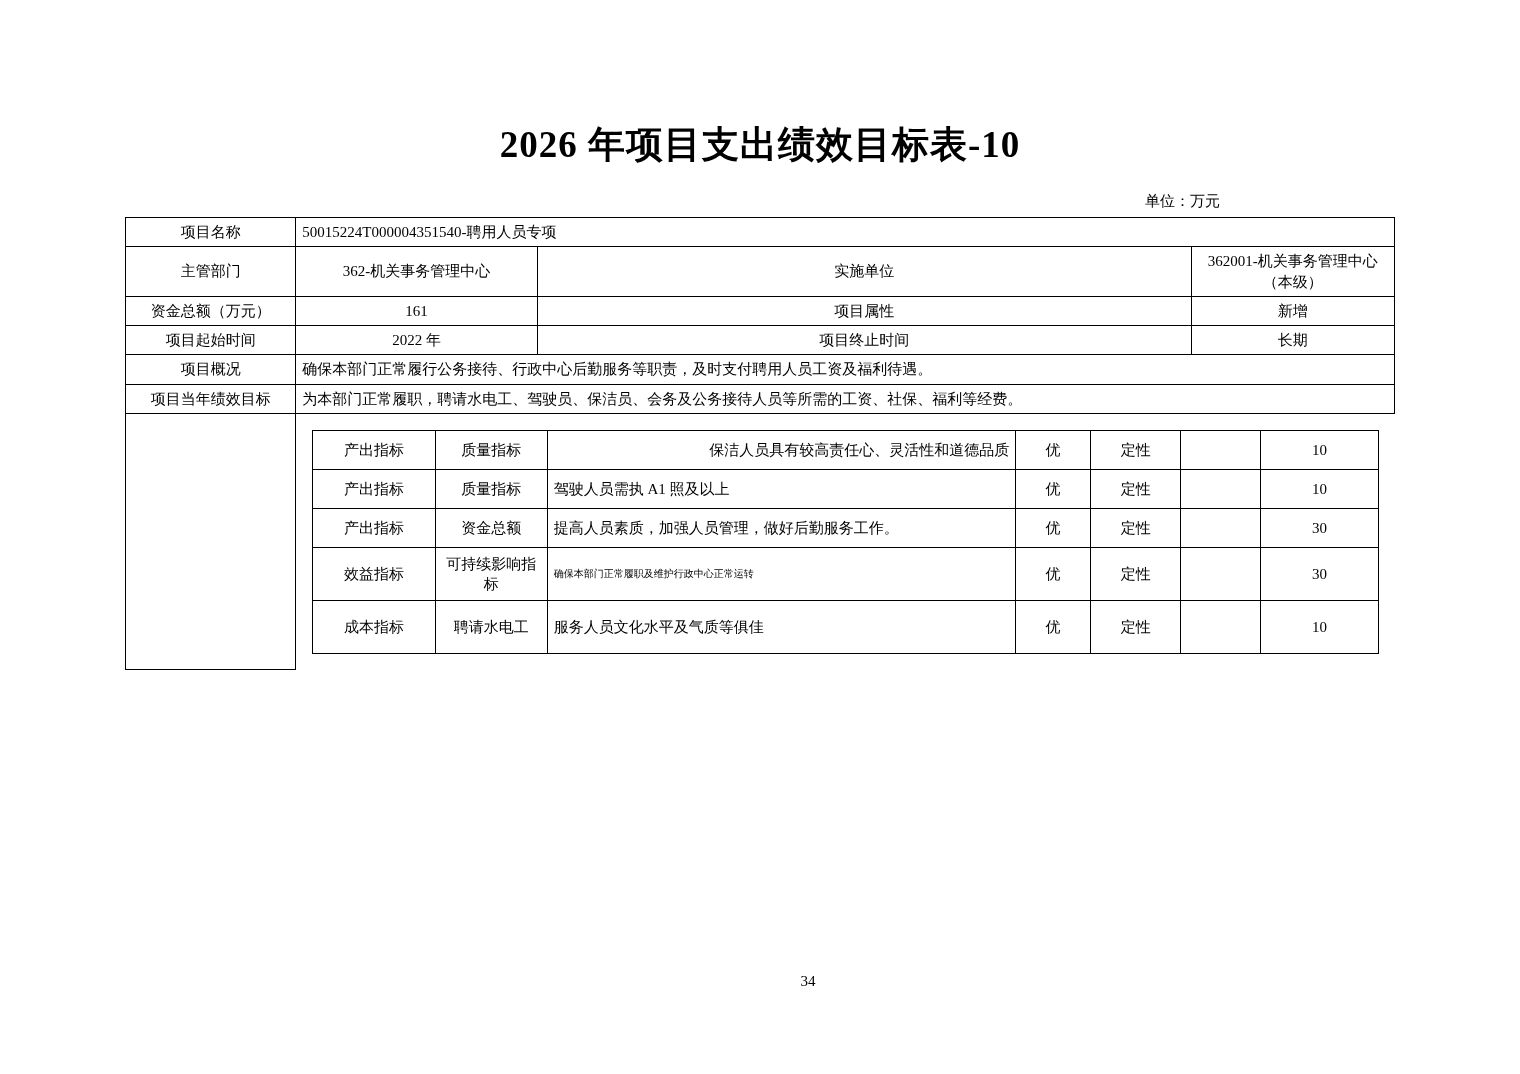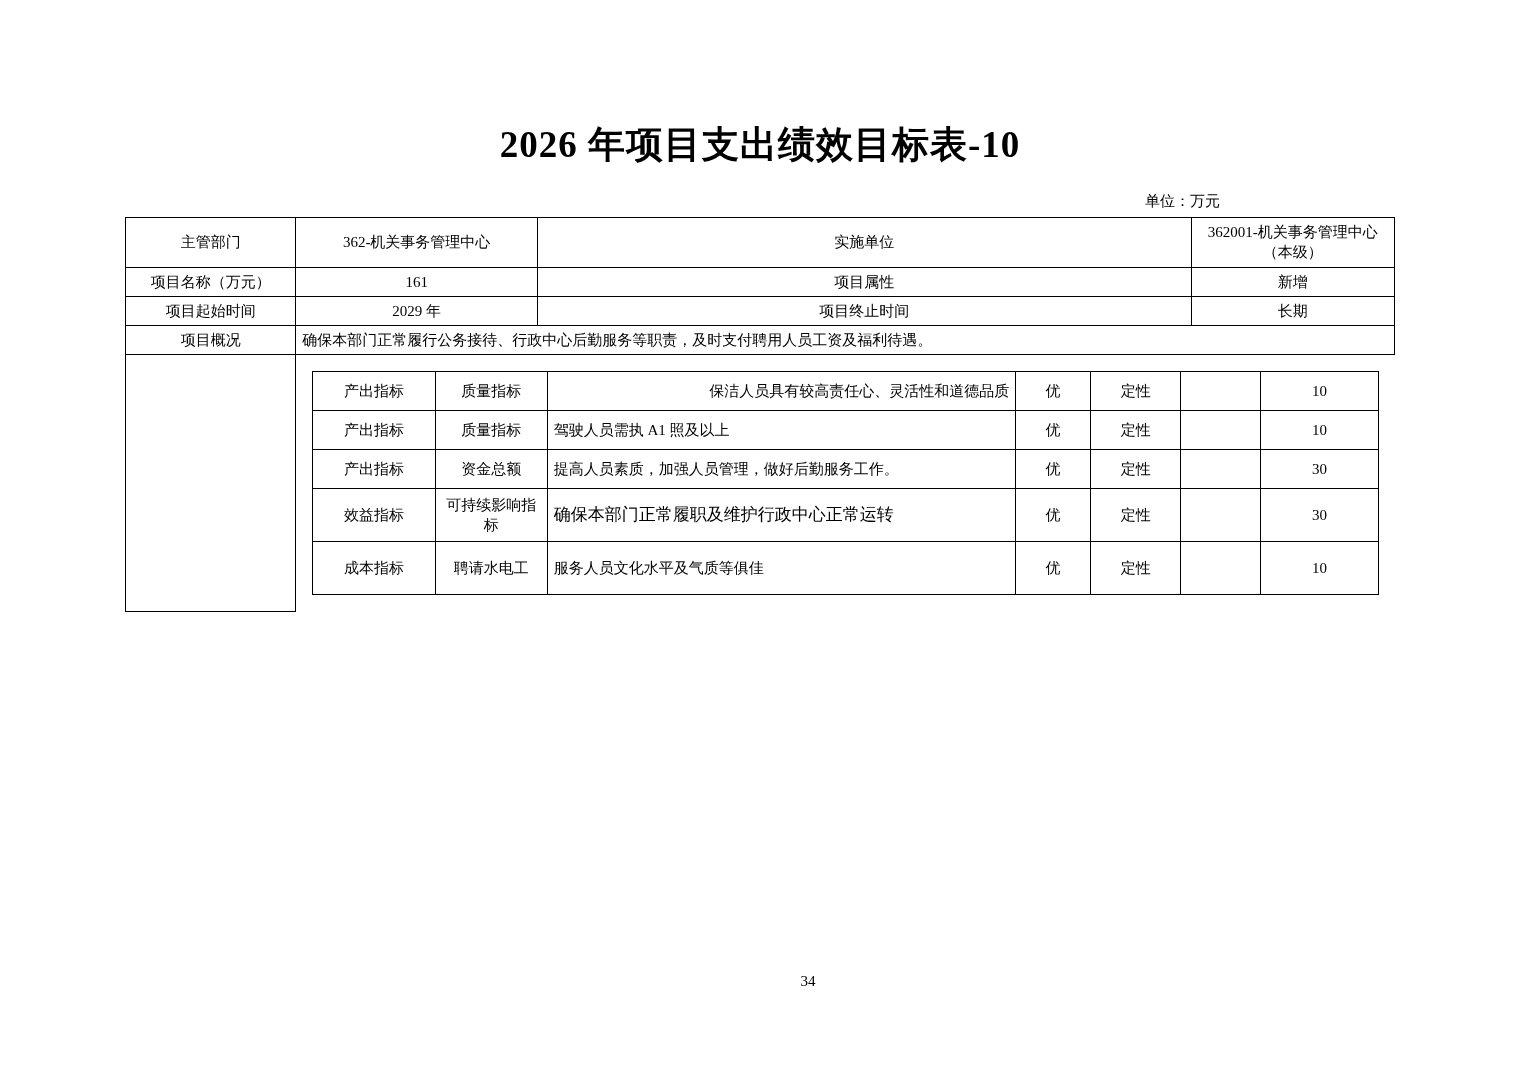--- a/index.html
+++ b/index.html
@@ -83,48 +83,56 @@
       <col style="width:115px">
       <col style="width:105px">
       <col style="width:440px">
       <col style="width:70px">
       <col style="width:85px">
       <col style="width:75px">
       <col style="width:110px">
     </colgroup>
     <tbody>
 
+      <tr class="row-h">
+        <td class="hdr-label">项目名称</td>
+        <td class="l" colspan="7">50015224T000004351540-聘用人员专项</td>
+      </tr>
 
       <tr class="row-h2">
         <td class="hdr-label">主管部门</td>
         <td class="c" colspan="2">362-机关事务管理中心</td>
         <td class="c" colspan="3">实施单位</td>
         <td class="c" colspan="2">362001-机关事务管理中心（本级）</td>
       </tr>
 
       <tr class="row-h">
-        <td class="hdr-label">项目名称（万元）</td>
+        <td class="hdr-label">资金总额（万元）</td>
         <td class="c" colspan="2">161</td>
         <td class="c" colspan="3">项目属性</td>
         <td class="c" colspan="2">新增</td>
       </tr>
 
       <tr class="row-h">
         <td class="hdr-label">项目起始时间</td>
-        <td class="c" colspan="2">2029 年</td>
+        <td class="c" colspan="2">2022 年</td>
         <td class="c" colspan="3">项目终止时间</td>
         <td class="c" colspan="2">长期</td>
       </tr>
 
       <tr class="row-h">
         <td class="hdr-label">项目概况</td>
         <td class="l" colspan="7">确保本部门正常履行公务接待、行政中心后勤服务等职责，及时支付聘用人员工资及福利待遇。</td>
       </tr>
 
 
+      <tr class="row-h">
+        <td class="hdr-label">项目当年绩效目标</td>
+        <td class="l" colspan="7">为本部门正常履职，聘请水电工、驾驶员、保洁员、会务及公务接待人员等所需的工资、社保、福利等经费。</td>
+      </tr>
 
       <tr>
         <td style="padding:0;"></td>
         <td colspan="7" style="padding:16px; border:none;">
           <table class="ind-table">
             <colgroup>
               <col style="width:115px">
               <col style="width:105px">
               <col style="width:440px">
               <col style="width:70px">
@@ -156,21 +164,21 @@
                   <td class="c" style="border: 1px solid rgb(0, 0, 0); font-size: 15px; padding: 4px 6px; height: 30px;">资金总额</td>
                   <td class="l" style="border: 1px solid rgb(0, 0, 0); font-size: 15px; padding: 4px 6px; height: 30px;">提高人员素质，加强人员管理，做好后勤服务工作。</td>
                   <td class="c" style="border: 1px solid rgb(0, 0, 0); font-size: 15px; padding: 4px 6px; height: 30px;">优</td>
                   <td class="c" style="border: 1px solid rgb(0, 0, 0); font-size: 15px; padding: 4px 6px; height: 30px;">定性</td>
                   <td class="c" style="border: 1px solid rgb(0, 0, 0); font-size: 15px; padding: 4px 6px; height: 30px;"></td>
                   <td class="c" style="border: 1px solid rgb(0, 0, 0); font-size: 15px; padding: 4px 6px; height: 30px;">30</td>
                 </tr>
                 <tr>
                   <td class="c" style="border: 1px solid rgb(0, 0, 0); font-size: 15px; padding: 4px 6px; height: 30px;">效益指标</td>
                   <td class="c" style="border: 1px solid rgb(0, 0, 0); font-size: 15px; padding: 4px 6px; height: 44px;">可持续影响指标</td>
-                  <td class="l" style="border: 1px solid rgb(0, 0, 0); font-size: 17px; padding: 4px 6px; height: 30px;">确保本部门正常履职及维护行政中心正常运转</td>
+                  <td class="l" style="border: 1px solid rgb(0, 0, 0); font-size: 10px; padding: 4px 6px; height: 30px;">确保本部门正常履职及维护行政中心正常运转</td>
                   <td class="c" style="border: 1px solid rgb(0, 0, 0); font-size: 15px; padding: 4px 6px; height: 30px;">优</td>
                   <td class="c" style="border: 1px solid rgb(0, 0, 0); font-size: 15px; padding: 4px 6px; height: 30px;">定性</td>
                   <td class="c" style="border: 1px solid rgb(0, 0, 0); font-size: 15px; padding: 4px 6px; height: 30px;"></td>
                   <td class="c" style="border: 1px solid rgb(0, 0, 0); font-size: 15px; padding: 4px 6px; height: 30px;">30</td>
                 </tr>
                 <tr>
                   <td class="c" style="border: 1px solid rgb(0, 0, 0); font-size: 15px; padding: 4px 6px; height: 30px;">成本指标</td>
                   <td class="c" style="border: 1px solid rgb(0, 0, 0); font-size: 15px; padding: 4px 6px; height: 44px;">聘请水电工</td>
                   <td class="l" style="border: 1px solid rgb(0, 0, 0); font-size: 15px; padding: 4px 6px; height: 30px;">服务人员文化水平及气质等俱佳</td>
                   <td class="c" style="border: 1px solid rgb(0, 0, 0); font-size: 15px; padding: 4px 6px; height: 30px;">优</td>

